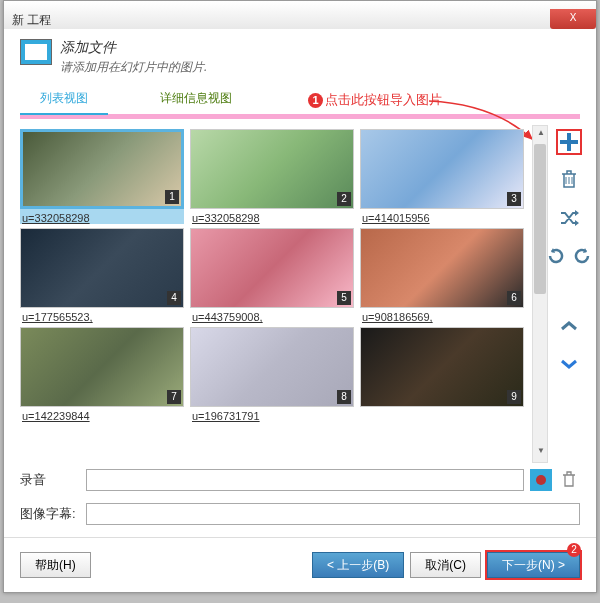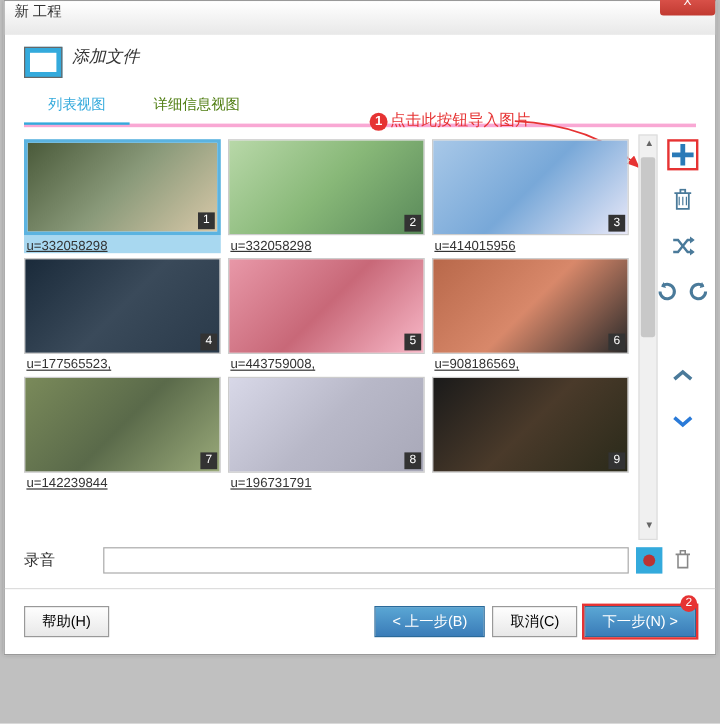--- a/index.html
+++ b/index.html
@@ -1,31 +1,31 @@
 <!DOCTYPE html>
 <html><head>
   <meta charset="utf-8">
   <style>
     * { box-sizing: border-box; margin: 0; padding: 0; }
     body { font-family: "Microsoft YaHei", sans-serif; font-size: 12px; background: #c0c0c0; width: 600px; height: 603px; overflow: hidden; }
     .window { background: #fff; width: 594px; margin: 0 auto; border: 1px solid #999; box-shadow: 0 0 4px rgba(0,0,0,0.3); }
-    .titlebar { background: linear-gradient(#fff, #e8e8e8); height: 28px; display: flex; align-items: flex-start; padding: 0 0 12px 8px; }
+    .titlebar { background: linear-gradient(#fff, #e8e8e8); height: 28px; display: flex; align-items: flex-end; padding: 0 0 0 8px; }
     .titlebar-text { flex: 1; font-size: 12px; color: #333; }
     .close-btn { width: 46px; height: 20px; background: linear-gradient(#e45c54, #c13a31); color: #fff; text-align: center; line-height: 18px; font-size: 10px; border-radius: 0 0 3px 3px; margin-top: -8px; font-family: sans-serif; }
     .header { display: flex; padding: 10px 16px 8px 16px; align-items: flex-start; }
     .header-icon { width: 32px; height: 26px; margin-right: 8px; background:#34aadc; border:1px solid #666; display:flex; align-items:center; justify-content:center; }
     .header-icon-inner { width:22px; height:16px; background:#fff; }
     .header-text { flex: 1; font-style: italic; }
     .header-title { font-size: 14px; color: #333; }
     .header-subtitle { font-size: 12px; color: #666; margin-top: 2px; }
     .annotation { position: absolute; color: #e63333; font-size: 13px; font-weight: 500; }
     .annotation-1 { top: 90px; left: 304px; }
     .circle-num { display:inline-block; width:15px; height:15px; background:#e63333; color:#fff; border-radius:50%; text-align:center; line-height:15px; font-size:11px; margin-right:2px; font-weight:bold; }
     .arrow-svg { position:absolute; top:98px; left:420px; pointer-events:none; }
-    .tabs { display: flex; border-bottom: 3px solid #f9a8d4; margin: 0 16px; }
+    .tabs { display: flex; border-bottom: 5px solid #f9a8d4; margin: 0 16px; gap: 32px; }
     .tab { padding: 6px 20px; color: #4d7c0f; cursor: pointer; }
     .tab.active { color: #34aadc; border-bottom: 2px solid #34aadc; margin-bottom: -1px; }
     .content-area { display: flex; margin: 6px 12px 0 12px; height: 338px; }
     .grid-wrap { flex: 1; overflow-y: auto; padding-right: 4px; }
     .grid { display: grid; grid-template-columns: repeat(3, 1fr); gap: 4px 6px; padding: 4px; }
     .thumb { display: flex; flex-direction: column; }
     .thumb-img { width: 100%; height: 80px; background: #888; position: relative; border: 1px solid #ccc; background-size: cover; }
     .thumb.selected .thumb-img { border: 3px solid #5bb3e0; }
     .thumb-badge { position: absolute; bottom: 2px; right: 2px; background: #333; color: #fff; font-size: 10px; width: 14px; height: 14px; text-align: center; line-height: 14px; }
     .thumb-label { font-size: 11px; color: #333; padding: 3px 0 0 2px; white-space: nowrap; overflow: hidden; text-overflow: ellipsis; text-decoration: underline; }
@@ -69,20 +69,21 @@
     <span class="titlebar-text">新 工程</span>
     <div class="close-btn">X</div>
   </div>
 
   <div class="header">
     <div class="header-icon">
         <div class="header-icon-inner"></div>
       </div>
     <div class="header-text">
       <div class="header-title">添加文件</div>
+      <div class="header-subtitle">请添加用在幻灯片中的图片.</div>
     </div>
   </div>
 
   <div class="annotation annotation-1">
     <span class="circle-num">1</span><span>点击此按钮导入图片</span>
   </div>
   <svg class="arrow-svg" width="120" height="50">
     <defs>
         <marker id="ah" markerWidth="8" markerHeight="8" refX="6" refY="3" orient="auto">
           <path d="M0,0 L7,3 L0,6 Z" fill="#e63333"></path>
@@ -209,20 +210,24 @@
     <div class="form-label">录音</div>
     <input class="form-input" value="" style="">
     <div class="rec-btn">
         <div class="rec-dot"></div>
       </div>
     <div class="del-btn">
       <svg width="16" height="18">
           <path d="M2 4h12M4 4v11h8V4M6 1h4v3H6z" stroke="#888" stroke-width="1.3" fill="none"></path>
         </svg>
     </div>
+  </div>
+  <div class="form-row">
+    <div class="form-label">图像字幕:</div>
+    <input class="form-input" value="" style="">
   </div>
 
   <div class="footer">
     <button class="btn">帮助(H)</button>
     <div class="footer-spacer"></div>
     <button class="btn btn-primary">&lt; 上一步(B)</button>
     <button class="btn">取消(C)</button>
     <button class="btn btn-primary highlight">
       <span>下一步(N) &gt;</span>
       <span class="badge-2">2</span>

